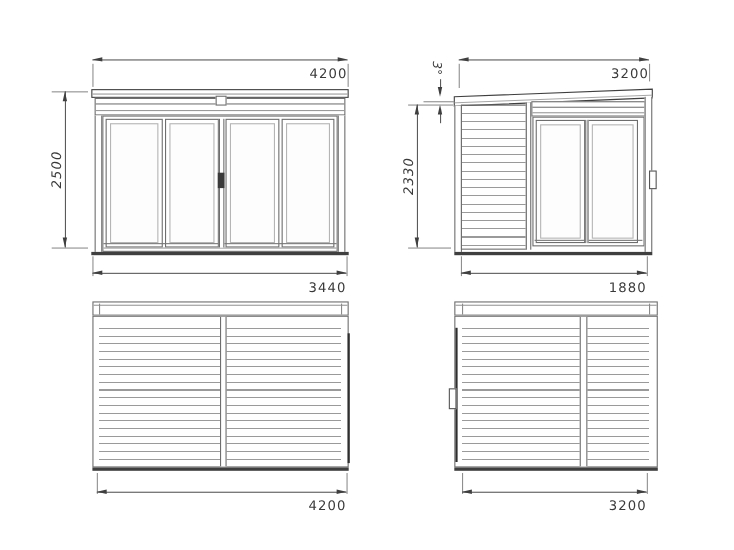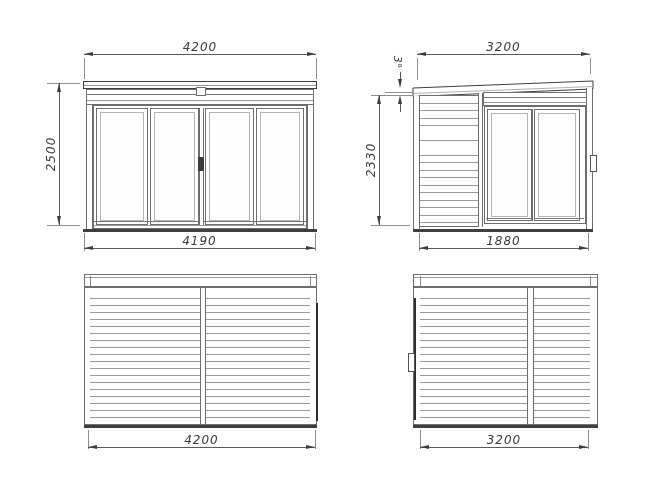--- a/index.html
+++ b/index.html
@@ -28,22 +28,22 @@
   .dark-edge{position:absolute;width:2px;background:var(--dark);}
   .dimh{position:absolute;height:1px;background:var(--dim);}
   .dimv{position:absolute;width:1px;background:var(--dim);}
   .exth{position:absolute;height:1px;background:var(--ext);}
   .extv{position:absolute;width:1px;background:var(--ext);}
   .ar{position:absolute;width:0;height:0;border-style:solid;}
   .ar-l{border-width:2.5px 9px 2.5px 0;border-color:transparent var(--line) transparent transparent;}
   .ar-r{border-width:2.5px 0 2.5px 9px;border-color:transparent transparent transparent var(--line);}
   .ar-u{border-width:0 2.5px 9px 2.5px;border-color:transparent transparent var(--line) transparent;}
   .ar-d{border-width:9px 2.5px 0 2.5px;border-color:var(--line) transparent transparent transparent;}
-  .dlab{position:absolute;font-style:italic;font-size:12px;color:var(--text);
-        text-align:center;letter-spacing:1px;line-height:13px;}
+  .dlab{position:absolute;font-size:12px;color:var(--text);
+        text-align:right;letter-spacing:1px;line-height:13px;margin-top:20px;}
   .dlab-v{position:absolute;font-style:italic;font-size:12px;color:var(--text);
           letter-spacing:1px;white-space:nowrap;transform:translate(-50%,-50%) rotate(-90deg);}
   .dlab-a{position:absolute;font-style:italic;font-size:11px;color:var(--text);
           white-space:nowrap;transform:translate(-50%,-50%) rotate(90deg);}
   .handle{position:absolute;box-sizing:border-box;border:1px solid #555;background:#fff;z-index:4;}
 </style>
 </head>
 <body>
 
 <div class="canvas">
@@ -90,21 +90,21 @@
     <div class="dimv" style="left:59px;top:83px;height:142px"></div>
     <div class="ar ar-u" style="left:56.5px;top:83px"></div>
     <div class="ar ar-d" style="left:56.5px;top:216px"></div>
     <div class="dlab-v" style="left:51px;top:154px">2500</div>
 
     <div class="extv" style="left:84px;top:233px;height:18px"></div>
     <div class="extv" style="left:315px;top:233px;height:18px"></div>
     <div class="dimh" style="left:84px;top:248px;width:231px"></div>
     <div class="ar ar-l" style="left:84px;top:245.5px"></div>
     <div class="ar ar-r" style="left:306px;top:245.5px"></div>
-    <div class="dlab" style="left:84px;top:235px;width:231px">4190</div>
+    <div class="dlab" style="left:84px;top:235px;width:231px">3440</div>
   </div>
 
   <div>
     <svg style="position:absolute;left:410px;top:76px" width="190" height="26">
       <polygon points="3,12 183,5 183,13 3,20.5" fill="#ffffff" stroke="#3f3f3f" stroke-width="1"></polygon>
       <line x1="3" y1="17.5" x2="183" y2="10.5" stroke="#9a9a9a" stroke-width="0.8"></line>
     </svg>
     <div class="trim" style="left:413px;top:96px;width:7px;height:133px"></div>
     <div class="slats-w" style="left:419px;top:95px;width:60px;height:132px;border:1px solid #6e6e6e;box-sizing:border-box"></div>
     <div class="trim" style="left:478px;top:93px;width:5px;height:134px"></div>

